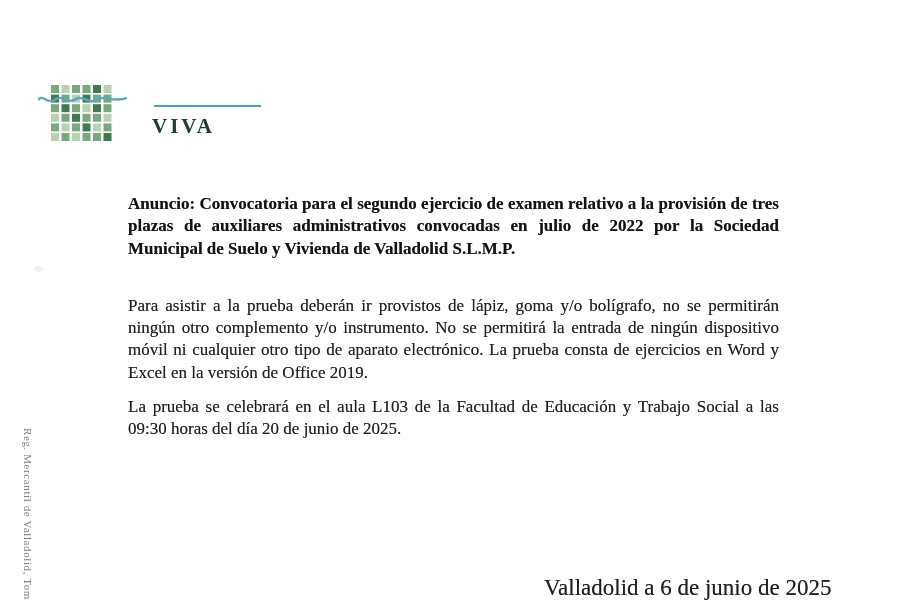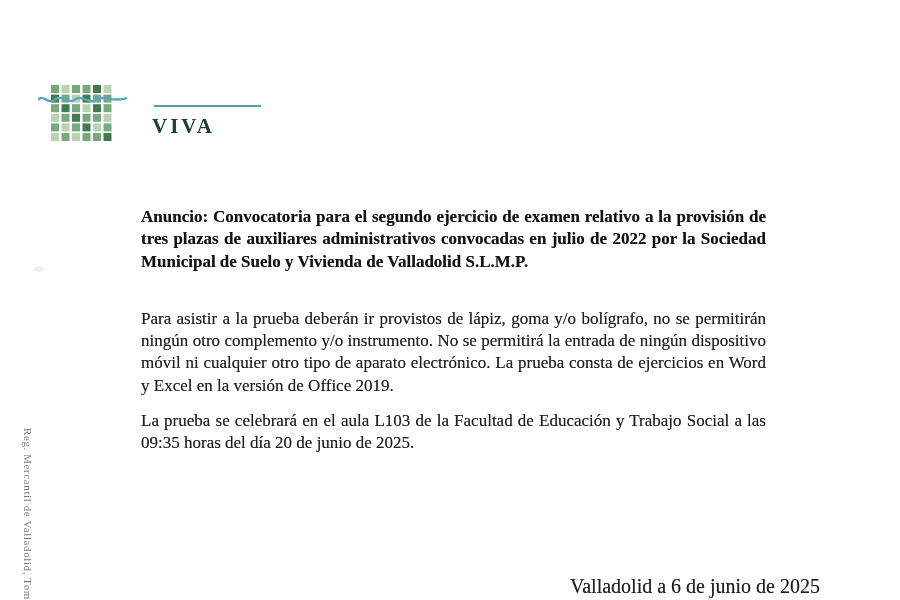--- a/index.html
+++ b/index.html
@@ -30,28 +30,28 @@
     font-size:11px;letter-spacing:0.6px;color:#7d7d7d;
   }
 
   
   .doc-body{
     position:absolute;left:128px;top:193px;width:651px;
     font-size:17px;line-height:22.3px;color:#1e1e1e;
     text-align:justify;
     text-shadow:0 0 0.5px rgba(25,25,25,0.55);
   }
-  .doc-body p{margin:13px;}
+  .doc-body p{margin:0;}
   .doc-heading{font-weight:bold;color:#131313;margin-bottom:35px !important;}
   .para-1{margin-bottom:17px !important;}
   .para-2{margin-bottom:12px !important;}
 
   .date-line{
-    position:absolute;left:570px;top:575px;
-    font-size:20px;color:#1e1e1e;white-space:nowrap;
+    position:absolute;left:544px;top:575px;
+    font-size:23px;color:#1e1e1e;white-space:nowrap;
     text-shadow:0 0 0.5px rgba(25,25,25,0.55);
   }
 
   
   .scan-artifact{
     position:absolute;left:34px;top:266px;width:10px;height:6px;
     background:#efefef;border-radius:50%;
   }
 </style>
 </head>
@@ -105,18 +105,18 @@
     <div class="logo-rule"></div>
   </div>
 
   <div class="registry-note">Reg. Mercantil de Valladolid, Tomo 509,</div>
 
   <div class="scan-artifact"></div>
 
   <div class="doc-body">
     <p class="doc-heading">Anuncio: Convocatoria para el segundo ejercicio de examen relativo a la provisión de tres plazas de auxiliares administrativos convocadas en julio de 2022 por la Sociedad Municipal de Suelo y Vivienda de Valladolid S.L.M.P.</p>
     <p class="para-2">Para asistir a la prueba deberán ir provistos de lápiz, goma y/o bolígrafo, no se permitirán ningún otro complemento y/o instrumento. No se permitirá la entrada de ningún dispositivo móvil ni cualquier otro tipo de aparato electrónico. La prueba consta de ejercicios en Word y Excel en la versión de Office 2019.</p>
-    <p class="para-3">La prueba se celebrará en el aula L103 de la Facultad de Educación y Trabajo Social a las 09:35 horas del día 20 de junio de 2025.</p>
+    <p class="para-3">La prueba se celebrará en el aula L103 de la Facultad de Educación y Trabajo Social a las 09:30 horas del día 20 de junio de 2025.</p>
   </div>
 
   <div class="date-line">Valladolid a 6 de junio de 2025</div>
 
 </div>
 
 </body></html>

